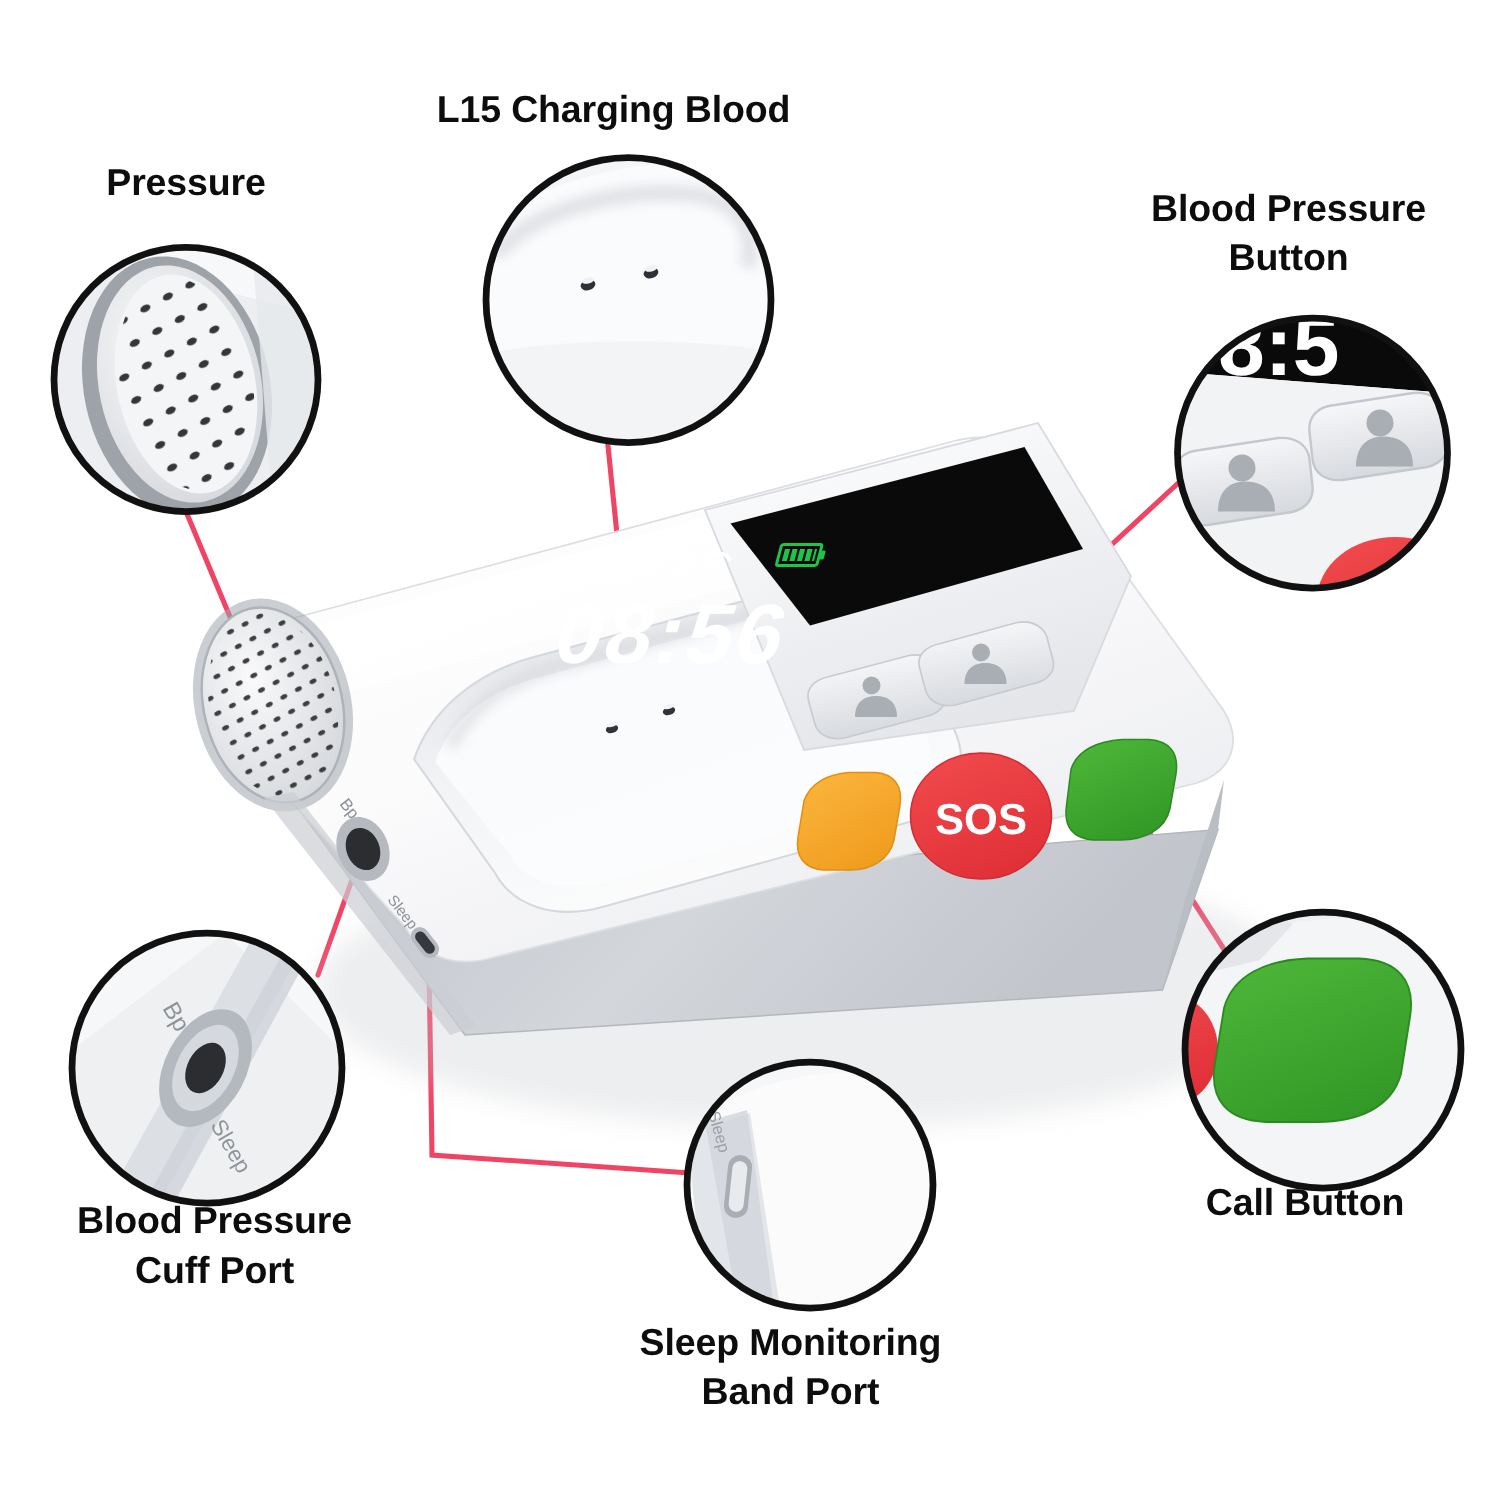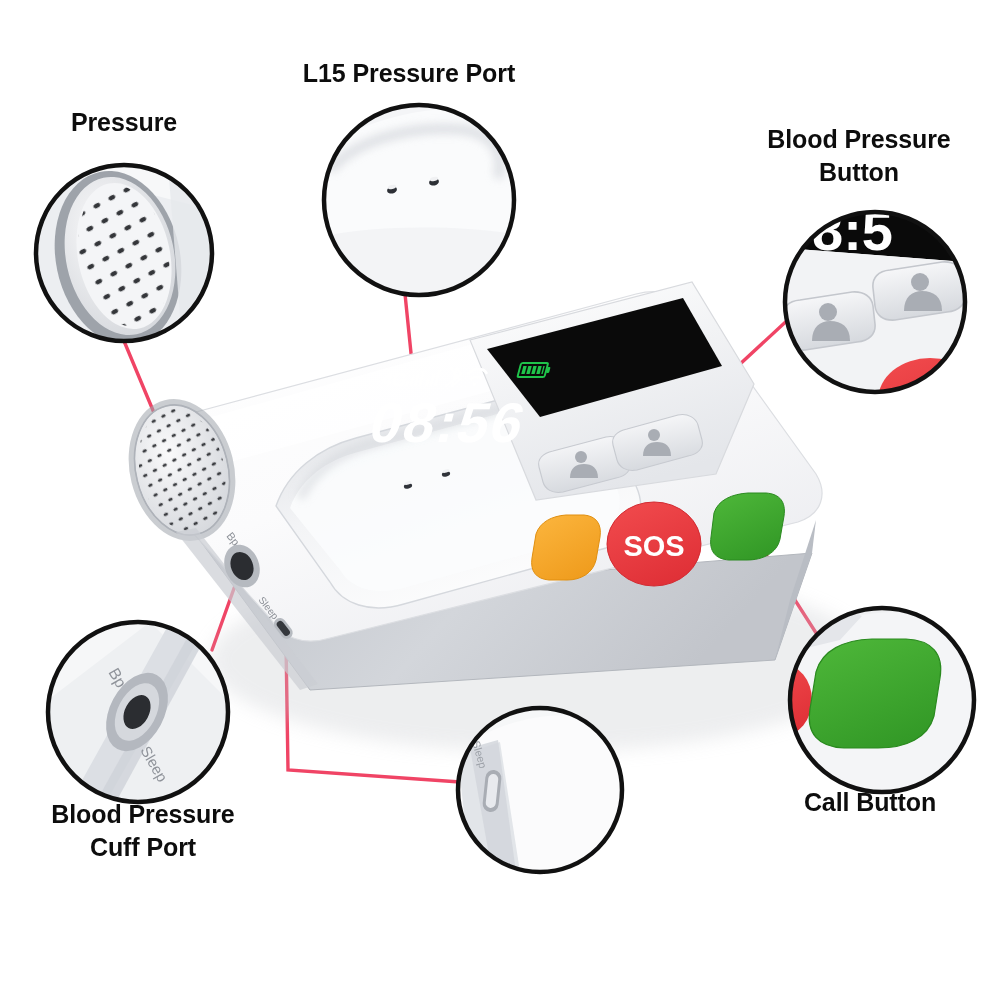--- a/index.html
+++ b/index.html
@@ -405,20 +405,22 @@
         <path d="M 816,672 C 822,650 844,640 872,639 L 906,639
                  C 932,640 944,654 940,678 L 934,716 C 928,738 906,748 878,748
                  L 844,748 C 818,747 806,733 810,709 Z" fill="url(#greenGrad)" stroke="#2a8a1f" stroke-width="1.2"></path>
       </g>
       <circle cx="882" cy="700" r="92" fill="none" stroke="#111111" stroke-width="4.5"></circle>
     </g>
 
   </svg>
 
   <div class="callout-label" id="lbl-speaker">Pressure</div>
-  <div class="callout-label" id="lbl-charging">L15 Pressure Port</div>
+  <div class="callout-label" id="lbl-charging">L15 Charging Blood</div>
   <div class="callout-label" id="lbl-bp-button">Blood Pressure
 Button</div>
   <div class="callout-label" id="lbl-bp-cuff">Blood Pressure
 Cuff Port</div>
+  <div class="callout-label" id="lbl-sleep">Sleep Monitoring
+Band Port</div>
   <div class="callout-label" id="lbl-call">Call Button</div>
 
 </div>
 
 </body></html>

